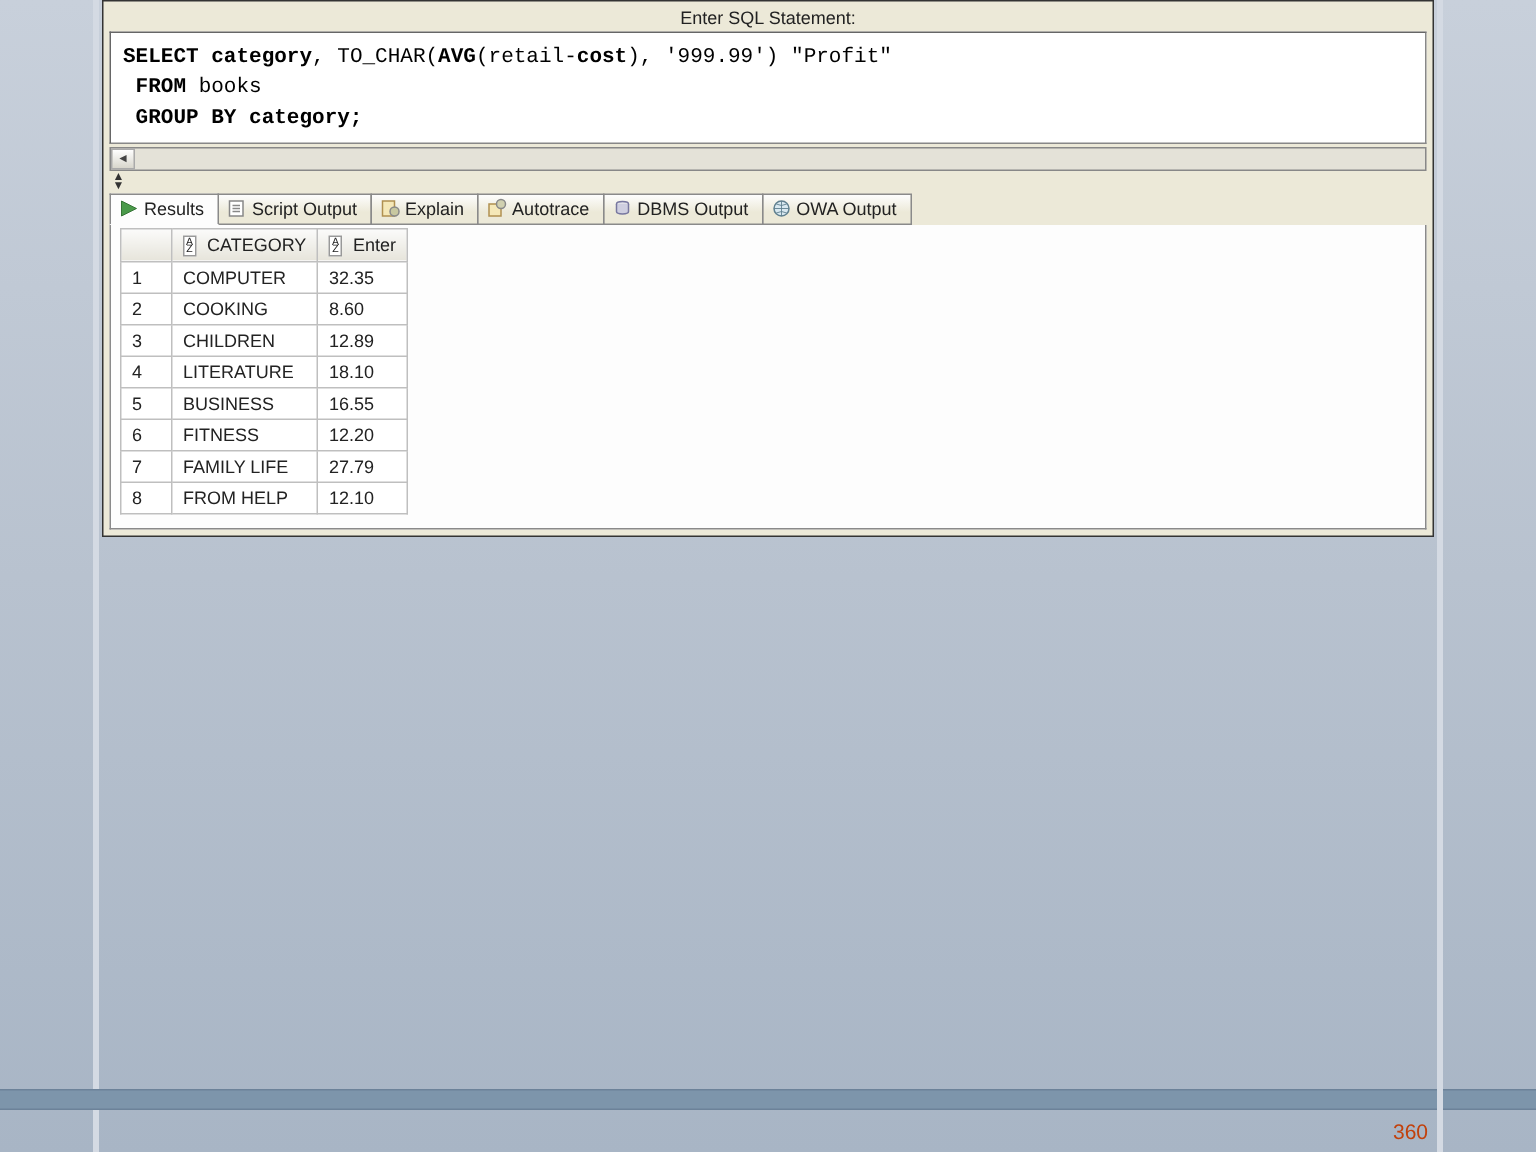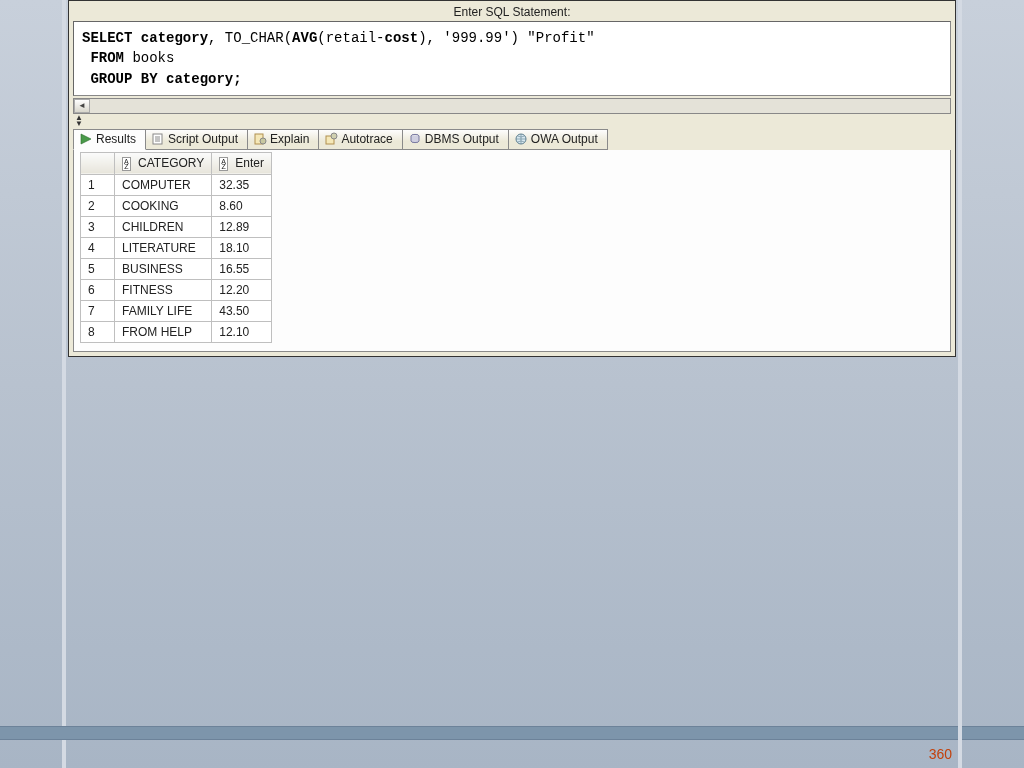--- a/index.html
+++ b/index.html
@@ -311,21 +311,21 @@
                 <td class="profit">16.55</td>
               </tr>
               <tr>
                 <td class="idx">6</td>
                 <td class="cat">FITNESS</td>
                 <td class="profit">12.20</td>
               </tr>
               <tr>
                 <td class="idx">7</td>
                 <td class="cat">FAMILY LIFE</td>
-                <td class="profit">43.50</td>
+                <td class="profit">27.79</td>
               </tr>
               <tr>
                 <td class="idx">8</td>
                 <td class="cat">FROM HELP</td>
                 <td class="profit">12.10</td>
               </tr>
             </tbody>
         </table>
       </div>
     </div>

